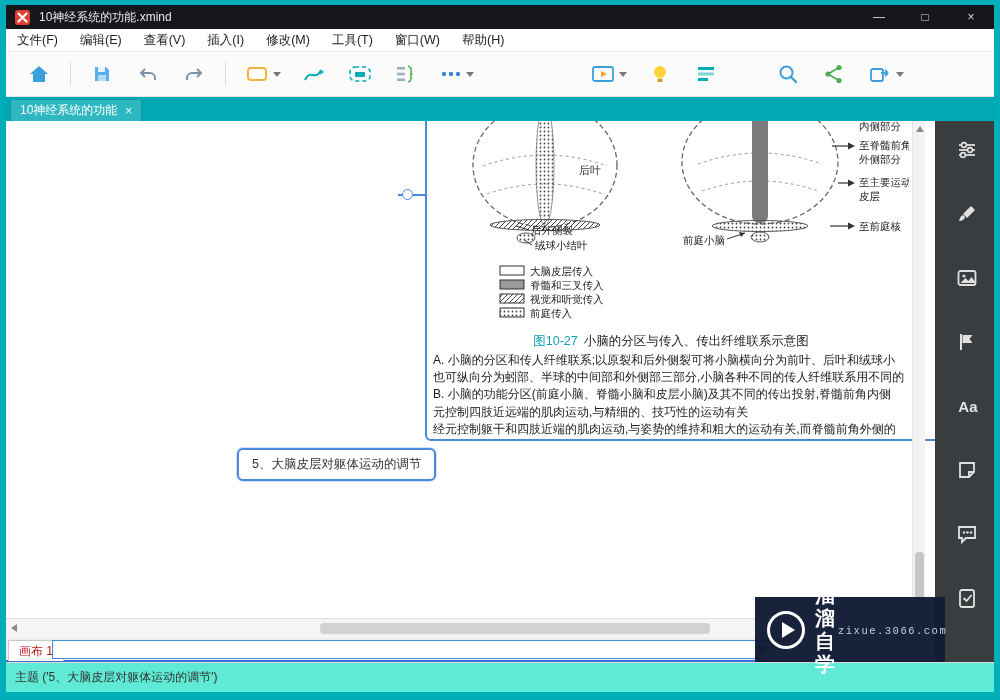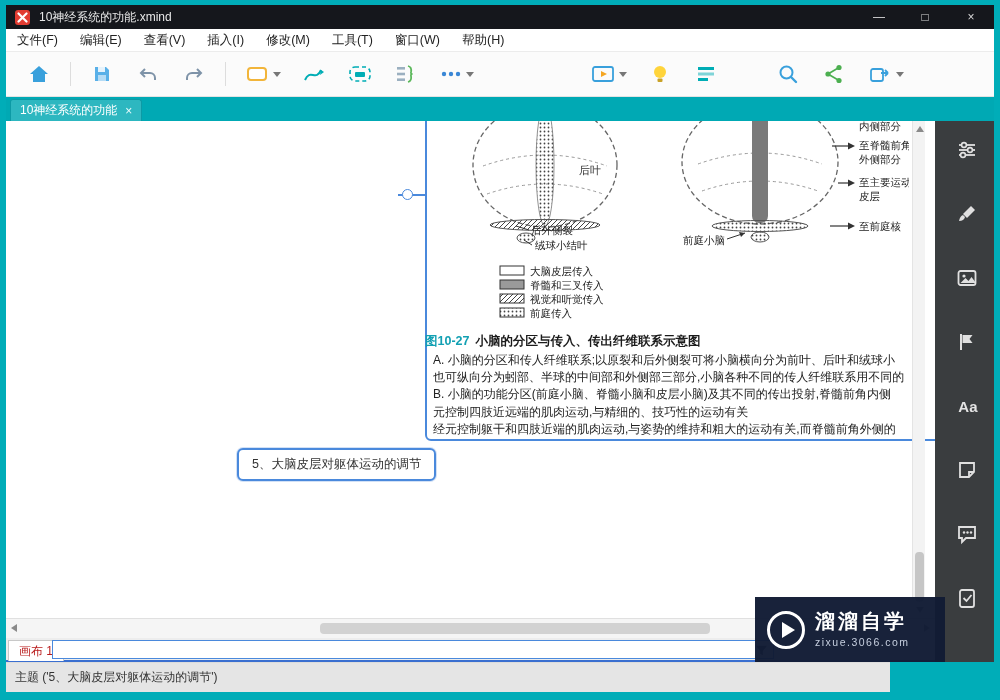--- a/index.html
+++ b/index.html
@@ -30,21 +30,21 @@
   .caret{width:0;height:0;border-left:4px solid transparent;border-right:4px solid transparent;border-top:5px solid #777;}
   
   .tabbar{position:absolute;left:6px;top:97px;width:988px;height:24px;background:#00a9b4;display:flex;align-items:flex-end;}
   .doc-tab{margin-left:4px;height:22px;background:#2db7c0;border:1px solid #0d9aa5;border-bottom:none;border-radius:3px 3px 0 0;display:flex;align-items:center;padding:0 9px;gap:8px;}
   .doc-tab .tab-label{color:#fff;font-size:12px;}
   .doc-tab .tab-close{color:#eafcfd;font-size:12px;line-height:12px;}
   
   .canvas{position:absolute;left:6px;top:121px;width:929px;height:497px;background:#ffffff;overflow:hidden;}
   .frame{position:absolute;left:419px;top:-40px;width:520px;height:360px;border:2px solid #4a89dc;border-radius:6px;background:#fff;z-index:1;}
   .figure{position:absolute;left:425px;top:-35px;z-index:2;}
-  .fig-caption{position:absolute;left:419px;top:212px;width:492px;font-size:12.5px;font-weight:bold;color:#1b1b1b;z-index:2;}
+  .fig-caption{position:absolute;left:419px;top:212px;width:492px;text-align:center;font-size:12.5px;font-weight:normal;color:#1b1b1b;z-index:2;}
   .cap-no{color:#12a0b3;margin-right:6px;}
   .bodytext{position:absolute;left:427px;top:231px;width:479px;font-size:12px;line-height:17.2px;color:#222;white-space:nowrap;overflow:hidden;z-index:2;}
   .node{position:absolute;background:#fff;border:1.5px solid #4a89dc;border-radius:4px;font-size:12px;color:#333;padding:4px 11px;z-index:3;white-space:nowrap;}
   .node4{left:234px;top:61px;}
   .node5{left:231px;top:327px;border-width:2px;border-radius:6px;font-size:12.5px;padding:6px 13px;box-shadow:0 0 0 1px rgba(74,137,220,.25);}
   .conn-line{position:absolute;left:392px;top:73px;width:27px;height:2px;background:#4a89dc;z-index:2;}
   .conn-handle{position:absolute;left:396px;top:68px;width:11px;height:11px;border:1.5px solid #4a89dc;border-radius:50%;background:#fff;z-index:3;}
   .vscroll{position:absolute;left:906px;top:0;width:13px;height:497px;background:#f3f3f3;border-left:1px solid #e4e4e4;z-index:6;display:block;}
   .vthumb{position:absolute;left:2px;top:431px;width:9px;height:50px;background:#c6c6c6;border-radius:4px;}
   .tri-up{position:absolute;left:2.5px;top:5px;width:0;height:0;border-left:4px solid transparent;border-right:4px solid transparent;border-bottom:6px solid #8a8a8a;}
@@ -56,29 +56,29 @@
   
   .hscroll-row{position:absolute;left:6px;top:618px;width:929px;height:20px;background:#f5f5f5;border-top:1px solid #e0e0e0;}
   .hthumb{position:absolute;left:314px;top:4px;width:390px;height:11px;background:#d2d2d2;border-radius:4px;}
   .tri-left{position:absolute;left:5px;top:5px;width:0;height:0;border-top:4.5px solid transparent;border-bottom:4.5px solid transparent;border-right:6px solid #8a8a8a;}
   .tri-right{position:absolute;right:5px;top:5px;width:0;height:0;border-top:4.5px solid transparent;border-bottom:4.5px solid transparent;border-left:6px solid #8a8a8a;}
   .canvastab-row{position:absolute;left:6px;top:638px;width:929px;height:24px;background:#ededed;border-bottom:2px solid #3a6fd0;}
   .sheet-tab{position:absolute;left:2px;top:2px;height:21px;background:#fff;border:1px solid #c8c8c8;border-bottom:none;padding:0 10px;font-size:12px;color:#b91c1c;display:flex;align-items:center;}
   .sheet-box{position:absolute;left:46px;top:2px;width:722px;height:19px;background:#fff;border:1.5px solid #4a89dc;}
   .filter-btn{position:absolute;right:4px;top:2px;width:16px;height:14px;display:flex;align-items:center;justify-content:center;}
   
-  .statusbar{position:absolute;left:6px;top:662px;width:884px;height:30px;background:#e5e5e5;display:flex;align-items:center;border-top:1px solid #dcdcdc;}
+  .statusbar{position:absolute;left:6px;top:662px;width:988px;height:30px;background:#5eead4;display:flex;align-items:center;border-top:1px solid #dcdcdc;}
   .status-text{font-size:12px;color:#333;margin-left:9px;}
   
   .watermark{position:absolute;left:755px;top:597px;width:190px;height:65px;background:rgba(17,27,52,0.97);z-index:50;display:flex;align-items:center;padding:0 12px;gap:10px;}
   .wm-logo{width:38px;height:38px;border:3px solid #fff;border-radius:50%;display:flex;align-items:center;justify-content:center;flex:none;}
   .wm-play{width:0;height:0;border-top:8px solid transparent;border-bottom:8px solid transparent;border-left:13px solid #fff;margin-left:4px;}
-  .wm-text{display:flex;flex-direction:column;line-height:1.15;}
+  .wm-text{display:flex;flex-direction:row;line-height:1.15;align-items:center;}
   .wm-title{color:#fff;font-size:20px;font-weight:bold;letter-spacing:3px;}
-  .wm-sub{color:#c6cfdf;font-size:10.5px;letter-spacing:1.5px;margin-top:3px;}
+  .wm-sub{color:#c6cfdf;font-size:10.5px;letter-spacing:1.5px;margin-top:3px;font-family:Liberation Mono, monospace;}
   svg text{font-family:"Liberation Sans","DejaVu Sans",sans-serif;}
 </style>
 </head>
 <body>
 
 <div class="app">
 
   <div class="titlebar">
     <div class="app-icon">
       <svg width="11" height="11" viewBox="0 0 11 11">

